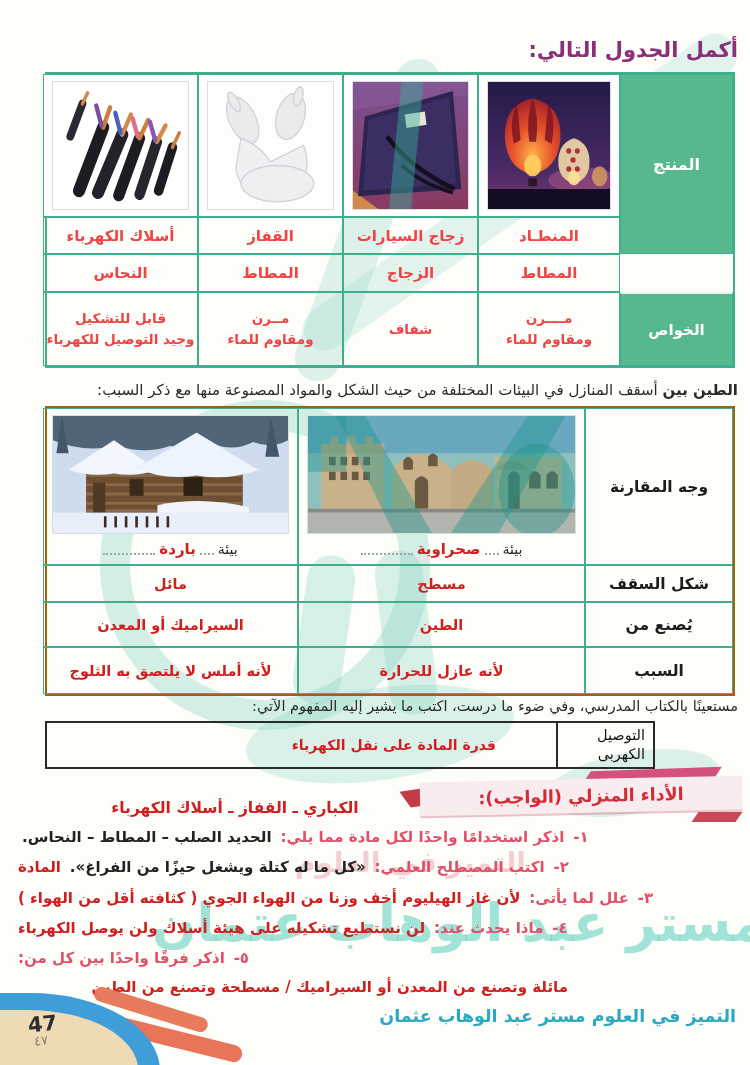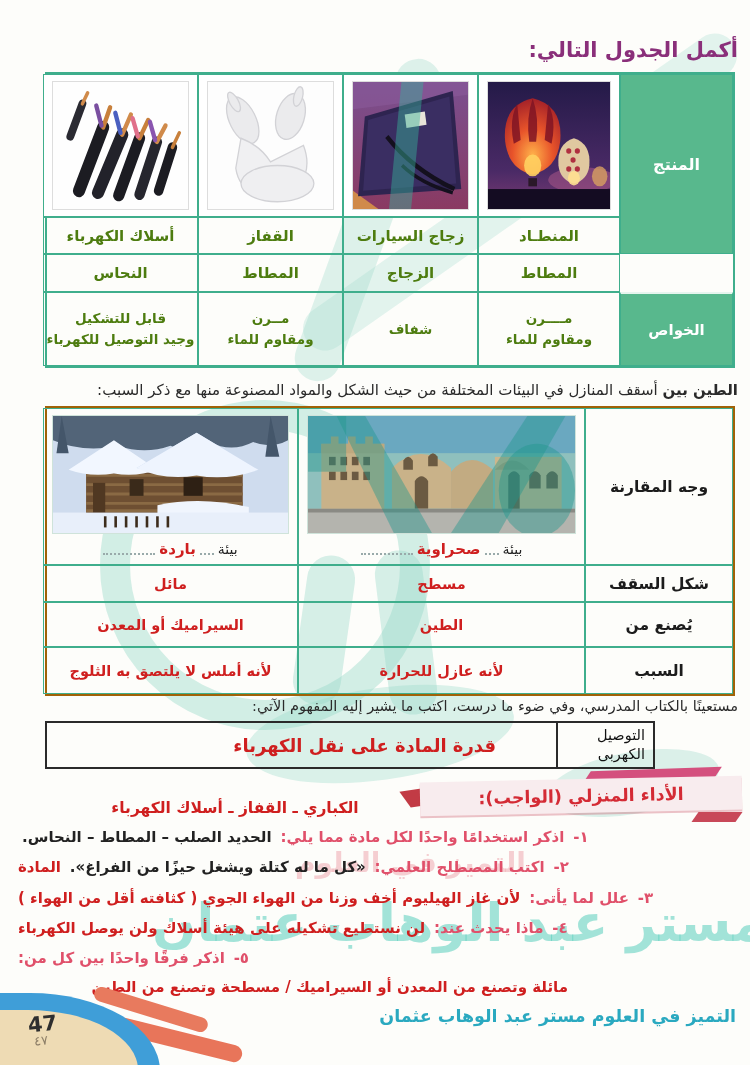--- a/index.html
+++ b/index.html
@@ -28,21 +28,21 @@
             grid-template-columns:113px 142px 135px 145px 155px; grid-template-rows:143px 37px 38px 74px;
             border:2px solid #3fae8c; background:transparent; }
   .ptable > div { border:1px solid #3fae8c; }
   .hdr { background:#58b88d; color:#fff; font-weight:bold; font-size:16px; display:flex; align-items:center; justify-content:center; text-align:center; }
   .hdr-sep { border-top:2px solid rgba(255,255,255,.85) !important; border-right:1px solid #3fae8c; border-left:1px solid #3fae8c; border-bottom:1px solid #3fae8c; background:#58b88d; color:#fff; font-weight:bold; font-size:15px; display:flex; align-items:center; justify-content:center; text-align:center; }
   .c1{grid-column:1} .c2{grid-column:2} .c3{grid-column:3} .c4{grid-column:4} .c5{grid-column:5}
   .r1{grid-row:1} .r2{grid-row:2} .r3{grid-row:3} .r4{grid-row:4}
   .r1s2{grid-row:1 / span 2}
   .img-cell { background:#fff; padding:6px 8px; display:flex; align-items:center; justify-content:center; }
   .img-cell svg { width:100%; height:100%; display:block; border:1px solid #ddd; }
-  .red-cell { display:flex; align-items:center; justify-content:center; color:#4d7c0f; font-weight:bold; font-size:15px; text-align:center; }
+  .red-cell { display:flex; align-items:center; justify-content:center; color:#ef4444; font-weight:bold; font-size:15px; text-align:center; }
   .props { font-size:13.5px; white-space:pre-line; line-height:1.55; }
 
   
   .cmp-line { position:absolute; top:381px; right:12px; width:726px; font-size:15px; color:#2a2a2a; text-align:right; }
   .cmp-line b { font-weight:800; }
 
   
   .ctable { position:absolute; left:45px; top:406px; width:690px; display:grid;
             grid-template-columns:148px 287px 255px; grid-template-rows:157px 37px 45px 47px;
             border:2px solid #a16207; }
@@ -54,21 +54,21 @@
   .env-row { height:30px; display:flex; align-items:center; justify-content:center; gap:4px; font-size:14px; color:#222; }
   .env-val { color:#cf1f1f; font-weight:bold; font-size:15px; }
   .dots { display:inline-block; border-bottom:2px dotted #9aa; height:12px; }
   .d-sm { width:14px; } .d-lg { width:52px; }
   .ccell { display:flex; align-items:center; justify-content:center; color:#cf1f1f; font-weight:bold; font-size:14.5px; text-align:center; padding:2px 6px; }
 
   
   .concept-line { position:absolute; top:698px; right:12px; width:726px; font-size:14.5px; color:#2a2a2a; }
   .cbox { position:absolute; left:45px; top:721px; width:610px; height:48px; border:2px solid #2a2a2a; display:flex; background:transparent; }
   .cbox .term { width:97px; border-left:2px solid #2a2a2a; font-size:14.5px; color:#111; display:flex; align-items:center; padding:2px 8px; white-space:pre-line; line-height:1.3; }
-  .cbox .defn { flex:1; display:flex; align-items:center; color:#cf1f1f; font-weight:bold; font-size:18px; padding-right:60px; }
+  .cbox .defn { flex:1; display:flex; align-items:center; color:#cf1f1f; font-weight:bold; font-size:14px; padding-right:60px; }
 
   
   .banner-accent-top { position:absolute; left:588px; top:769px; width:128px; height:13px; background:#d4507e; transform:skewX(-35deg) rotate(-2deg); }
   .banner { position:absolute; left:420px; top:779px; width:322px; height:34px; background:#f8ecee; transform:rotate(-1.2deg); display:flex; align-items:center; justify-content:center; box-shadow:0 2px 0 rgba(200,80,100,.35); }
   .banner-text { color:#d42b35; font-weight:800; font-size:17.5px; }
   .banner-wedge { position:absolute; left:404px; top:790px; width:24px; height:16px; background:#c23b45; transform:skewX(30deg) rotate(-8deg); }
   .banner-accent-bot { position:absolute; left:695px; top:812px; width:44px; height:10px; background:#c84858; transform:skewX(-35deg); }
 
   
   .ans-line { position:absolute; left:70px; top:799px; width:330px; text-align:center; color:#cf1f1f; font-weight:bold; font-size:15.5px; }

